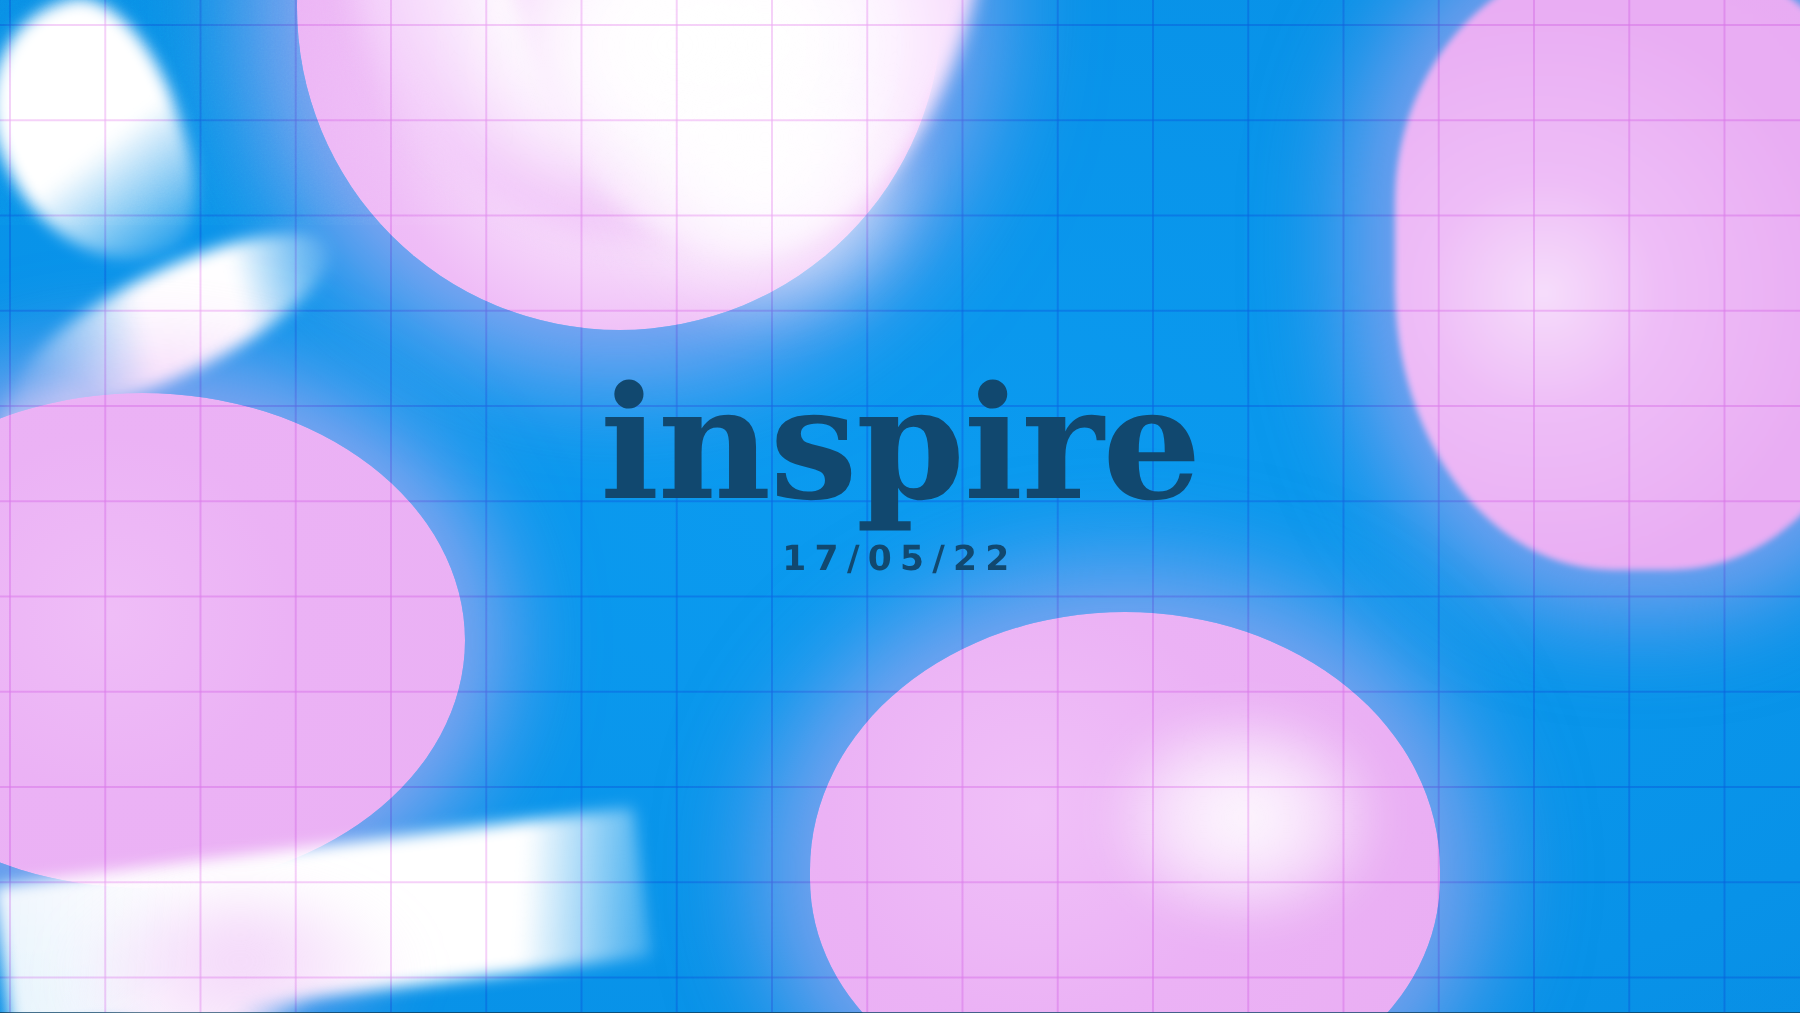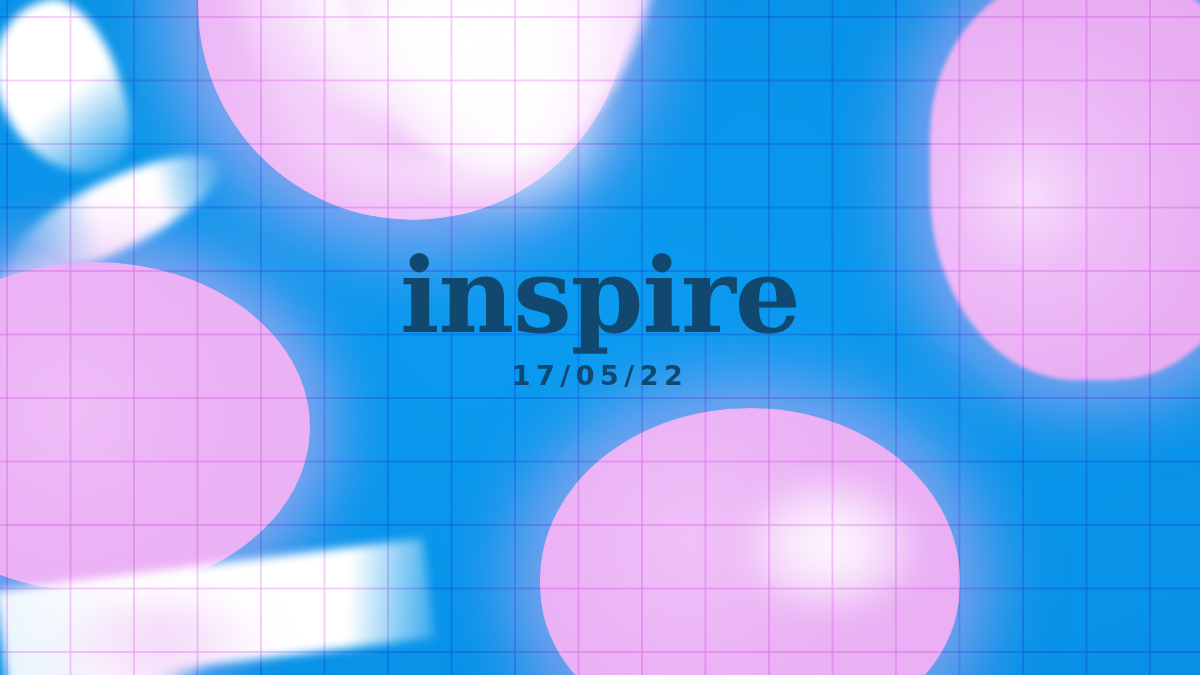--- a/index.html
+++ b/index.html
@@ -224,21 +224,21 @@
     font-size: 104px;
     line-height: 0.92;
     letter-spacing: -1px;
     color: #11486f;
     text-rendering: geometricPrecision;
   }
   .datemark {
     margin: 16px 0 0 0;
     font-family: "DejaVu Sans", "Liberation Sans", sans-serif;
     font-weight: 700;
-    font-size: 27px;
+    font-size: 23px;
     letter-spacing: 5.5px;
     color: #11486f;
   }
 </style>
 </head>
 <body>
 
 <div id="poster">
 
   <div class="bg-base"></div>

